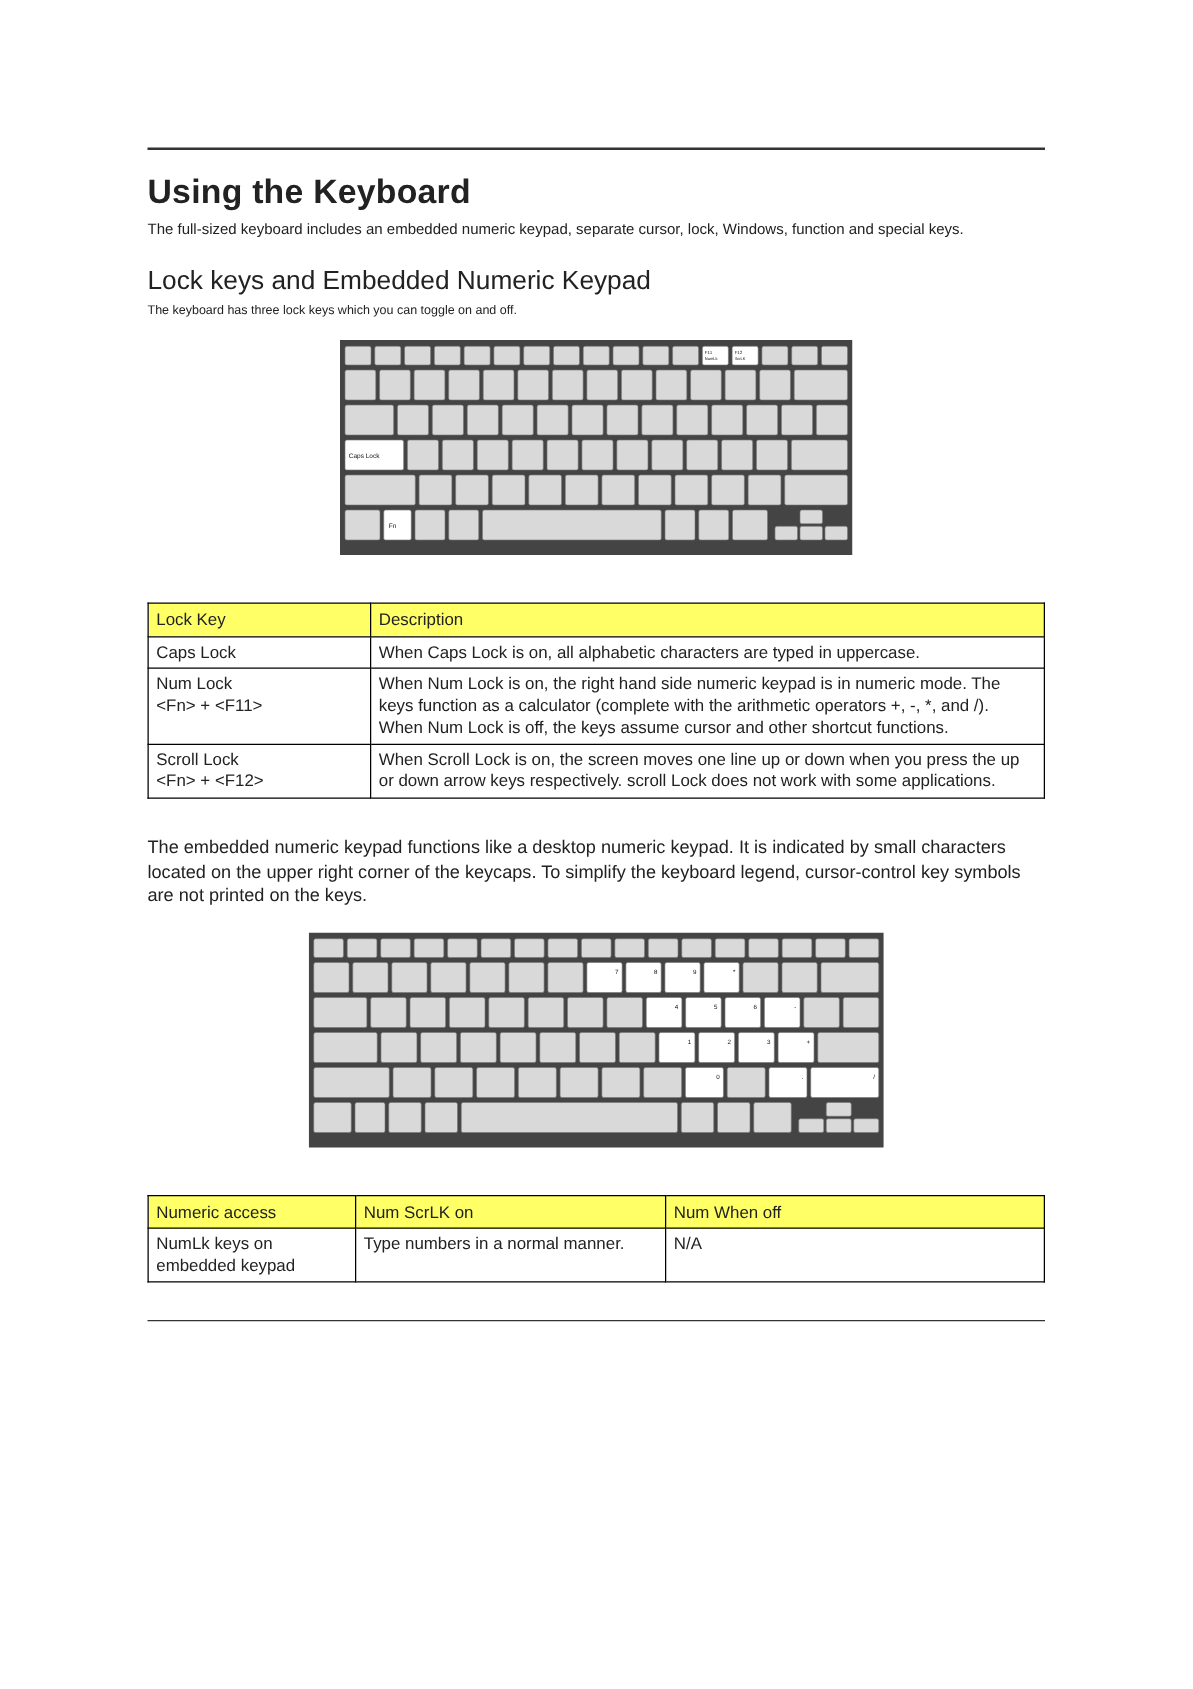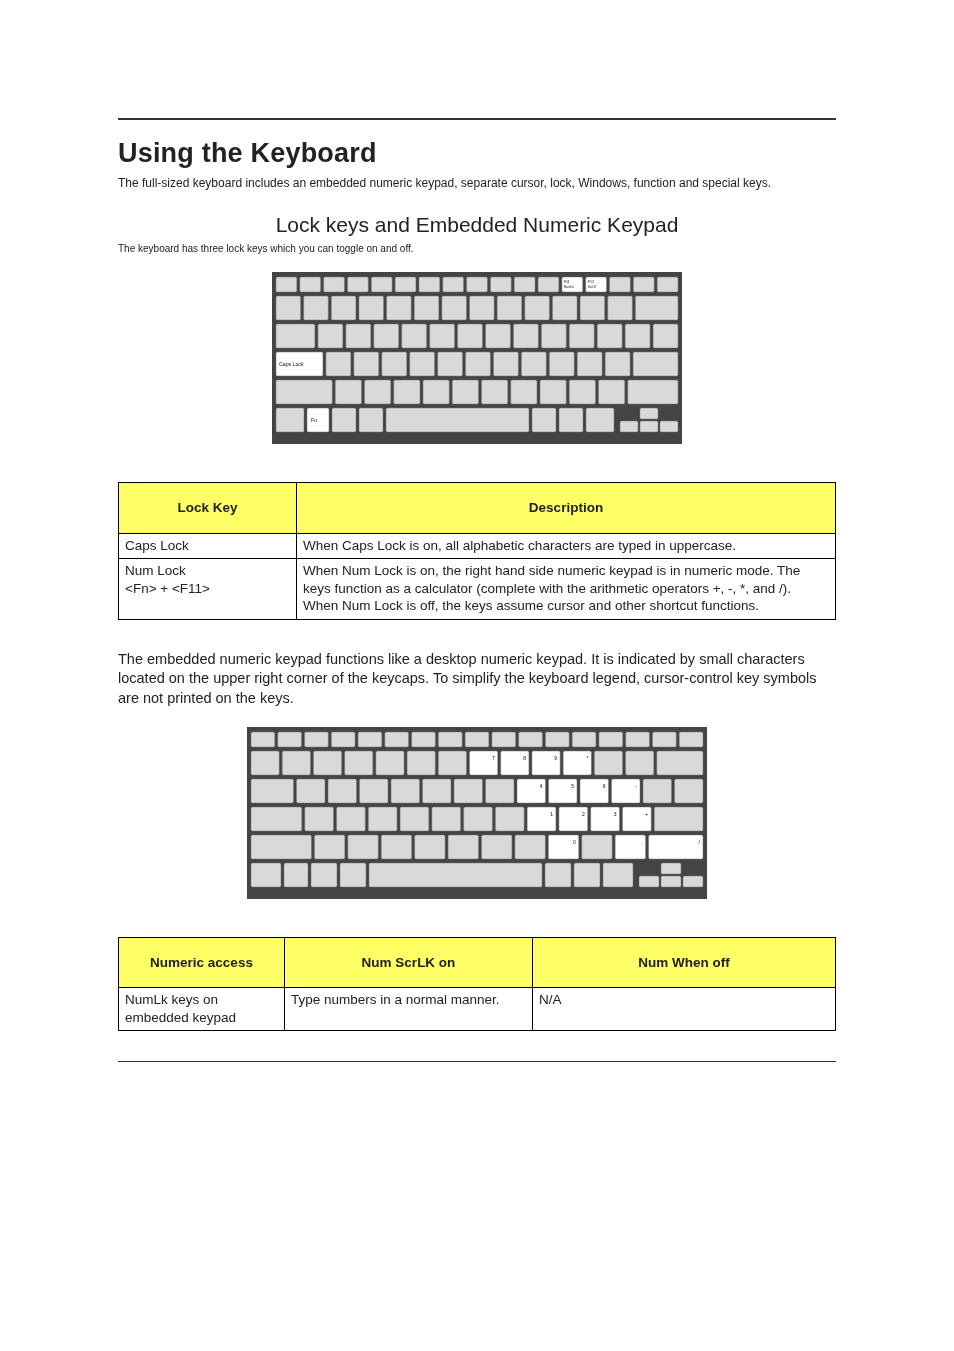--- a/index.html
+++ b/index.html
@@ -23,43 +23,41 @@
     margin: 0 0 6px 0;
     color: #222;
     letter-spacing: 0.2px;
   }
   .intro { font-size: 12px; margin: 0 0 22px 0; line-height: 1.35; }
   h2 {
     font-size: 21px;
     font-weight: 500;
     margin: 0 0 6px 0;
     color: #222;
-    text-align: center;
   }
   .sub { font-size: 10px; margin: 0 0 18px 0; }
   .kbd-wrap { display: flex; justify-content: center; margin: 8px 0 30px 0; }
   svg.keyboard { display: block; }
   table.data {
     border-collapse: collapse;
     width: 100%;
     margin: 0 0 30px 0;
     font-size: 13.5px;
   }
   table.data th, table.data td {
     border: 1px solid #000;
     padding: 3px 6px 4px 6px;
     vertical-align: top;
     text-align: left;
     line-height: 1.3;
   }
   table.data th {
     background: #ffff66;
-    font-weight: 700;
-    text-align: center;
-    padding: 16px 6px;
+    font-weight: 400;
+    padding: 4px 6px;
   }
   .after-table { font-size: 14.5px; margin: 16px 0 18px 0; line-height: 1.35; }
   .hr-bottom {
     border: none;
     border-top: 1.5px solid #333;
     margin-top: 30px;
   }
 </style>
 </head>
 <body>
@@ -197,20 +195,25 @@
 <tbody>
 <tr>
   <td>Caps Lock</td>
   <td>When Caps Lock is on, all alphabetic characters are typed in uppercase.</td>
 </tr>
 <tr>
   <td style="white-space:pre-line">Num Lock
 &lt;Fn&gt; + &lt;F11&gt;</td>
   <td>When Num Lock is on, the right hand side numeric keypad is in numeric mode. The keys function as a calculator (complete with the arithmetic operators +, -, *, and /). When Num Lock is off, the keys assume cursor and other shortcut functions.</td>
 </tr>
+<tr>
+  <td style="white-space:pre-line">Scroll Lock
+&lt;Fn&gt; + &lt;F12&gt;</td>
+  <td>When Scroll Lock is on, the screen moves one line up or down when you press the up or down arrow keys respectively. scroll Lock does not work with some applications.</td>
+</tr>
 </tbody>
 </table>
 
 <p class="after-table">The embedded numeric keypad functions like a desktop numeric keypad. It is indicated by small characters located on the upper right corner of the keycaps. To simplify the keyboard legend, cursor-control key symbols are not printed on the keys.</p>
 
 <div class="kbd-wrap">
 <svg class="keyboard" width="460" height="180" viewBox="0 0 460 180">
   <rect x="0" y="0" width="460" height="172" fill="#444"></rect>
   <g id="kb2-r0">
         <rect x="4" y="5" width="23.764705882352942" height="15" rx="1.5" fill="#d9d9d9" stroke="#777" stroke-width="0.5"></rect>

